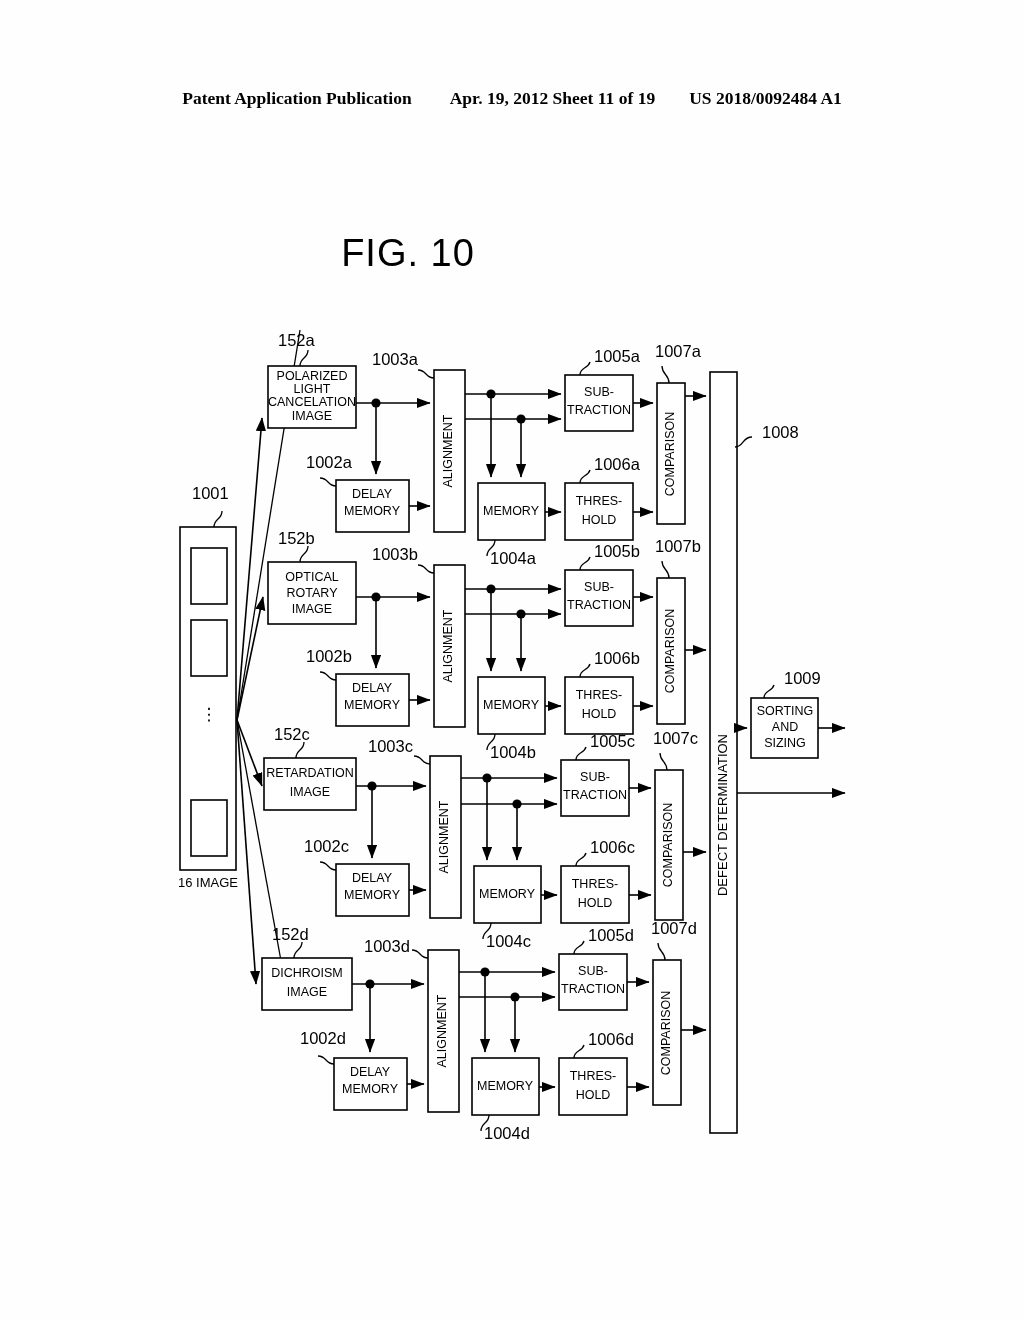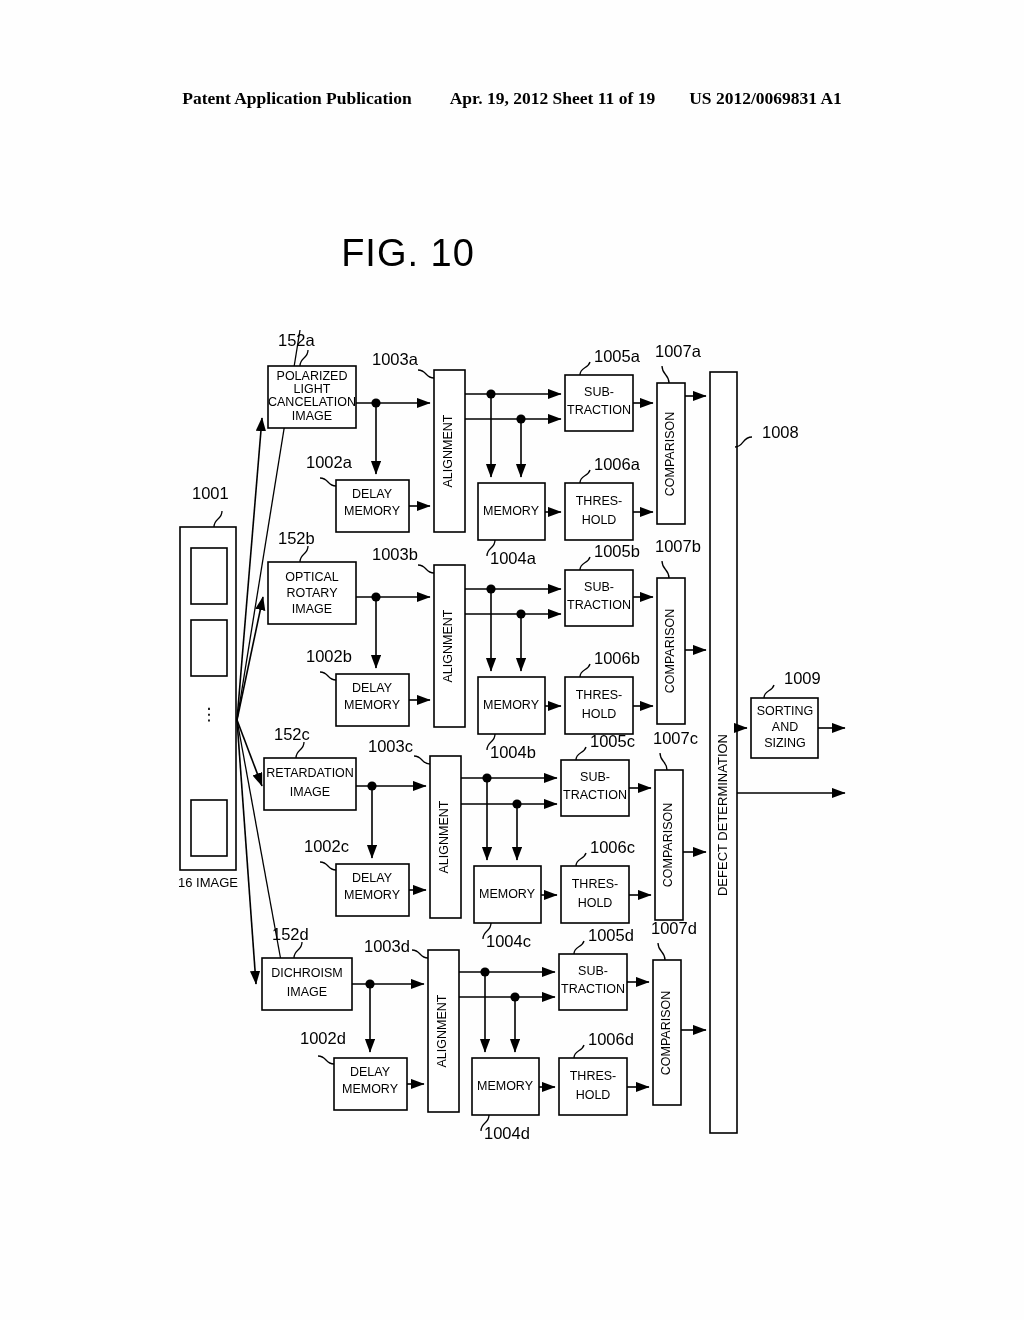--- a/index.html
+++ b/index.html
@@ -100,21 +100,21 @@
     text-anchor: middle;
     dominant-baseline: middle;
   }
 </style>
 </head>
 <body>
 
 <div id="page">
 
   <div class="hdr">
-    <span class="h1">Patent Application Publication</span><span class="h2">Apr. 19, 2012  Sheet 11 of 19</span><span class="h3">US 2012/0069831 A1</span>
+    <span class="h1">Patent Application Publication</span><span class="h2">Apr. 19, 2012  Sheet 11 of 19</span><span class="h3">US 2018/0092484 A1</span>
   </div>
 
   <div class="figtitle">FIG. 10</div>
 
   <svg class="diagram" viewBox="0 0 1024 1320">
     <defs>
       <marker id="arw" markerWidth="9" markerHeight="9" refX="8.2" refY="3.2" orient="auto" markerUnits="strokeWidth">
         <path d="M0,0 L8.6,3.2 L0,6.4 Z" fill="#000000"></path>
       </marker>
     </defs>

